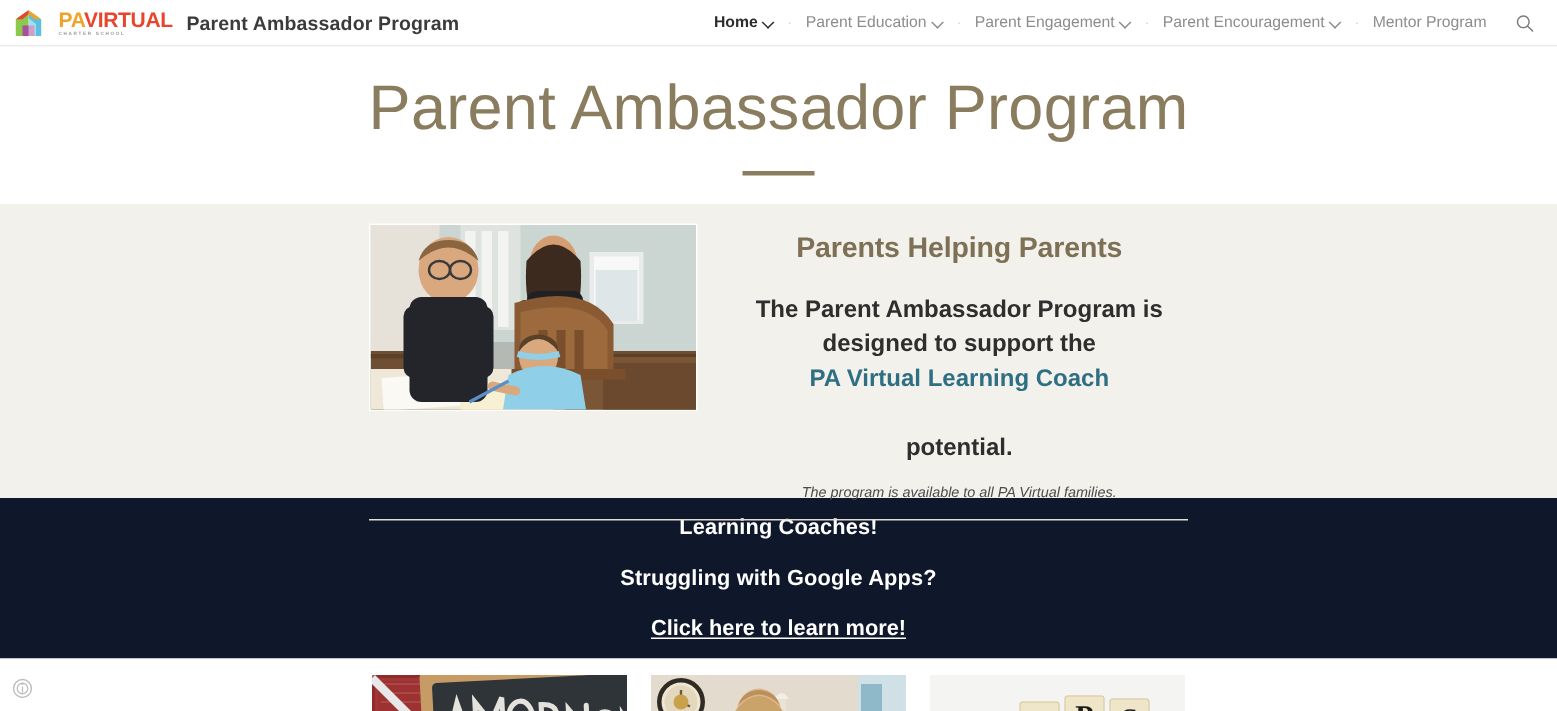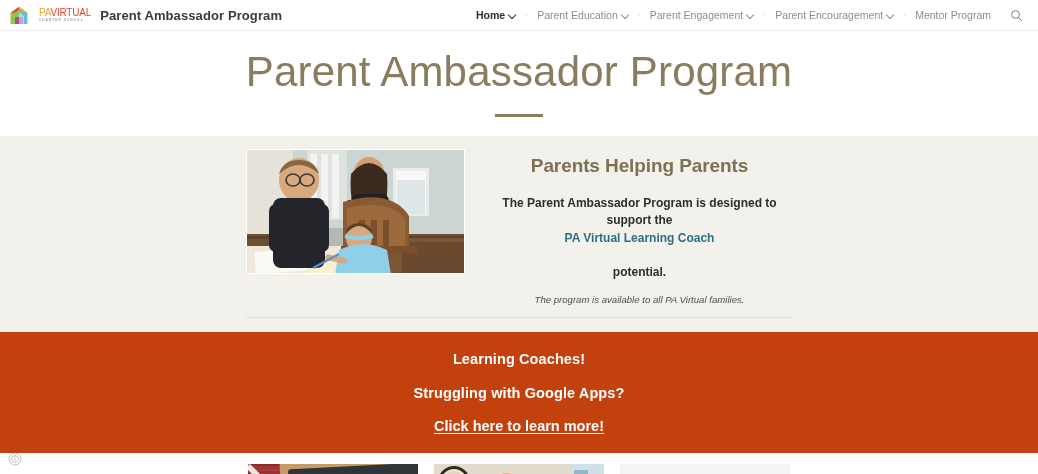--- a/index.html
+++ b/index.html
@@ -19,21 +19,21 @@
     display: flex;
     align-items: center;
     padding: 0 14px 0 8px;
     border-bottom: 1px solid #ececec;
     position: relative;
     z-index: 5;
   }
   .brand { display: flex; align-items: center; gap: 9px; flex: 0 0 auto; }
   .logo-mark { width: 22px; height: 21px; display: block; flex: 0 0 auto; }
   .logo-word { display: flex; flex-direction: column; line-height: 1; }
-  .logo-word .lw-top { font-size: 10px; font-weight: 400; letter-spacing: -0.2px; text-align: center; }
+  .logo-word .lw-top { font-size: 14px; font-weight: 700; letter-spacing: -0.2px; text-align: center; }
   .logo-word .lw-top .pa { color: #f0a32a; }
   .logo-word .lw-top .virtual { color: #e8452c; }
   .logo-word .lw-sub {
     font-size: 3.1px; color: #9a9a9a; letter-spacing: 1.1px;
     font-weight: 700; margin-top: 1.5px;
   }
   .site-title {
     font-size: 13px; font-weight: 700; color: #3b3b3b;
     margin-left: 9px; letter-spacing: 0.1px; white-space: nowrap;
   }
@@ -94,37 +94,37 @@
     overflow: hidden; position: relative;
   }
   .intro-text {
     flex: 1 1 auto; padding-left: 22px; text-align: center; padding-top: 6px;
   }
   .intro-h2 {
     font-size: 19px; font-weight: 700; color: #7d7055;
     letter-spacing: -0.1px; margin-bottom: 18px;
   }
   .intro-p {
-    font-size: 12px; font-weight: 700; color: #2e2e2e;
+    font-size: 16px; font-weight: 700; color: #2e2e2e;
     line-height: 1.44;
   }
   .intro-link { color: #2f6f83; }
   .intro-note {
     font-size: 9.6px; font-style: italic; color: #4c4c4c;
     margin-top: 13px;
   }
   .intro-divider {
     width: 546px; height: 1px; background: #e2ded3;
     margin: 12px auto 0 auto;
   }
 
   
   .banner {
-    background: #c2410c;
-    height: 121px;
+    background: #0f172a;
+    height: 107px;
     display: flex; flex-direction: column;
     align-items: center; justify-content: center;
     gap: 0;
   }
   .banner-l1, .banner-l2 {
     font-size: 14.5px; font-weight: 700; color: #ffffff; letter-spacing: 0.1px;
   }
   .banner-l1 { margin-bottom: 18px; }
   .banner-l2 { margin-bottom: 17px; }
   .banner-cta {

